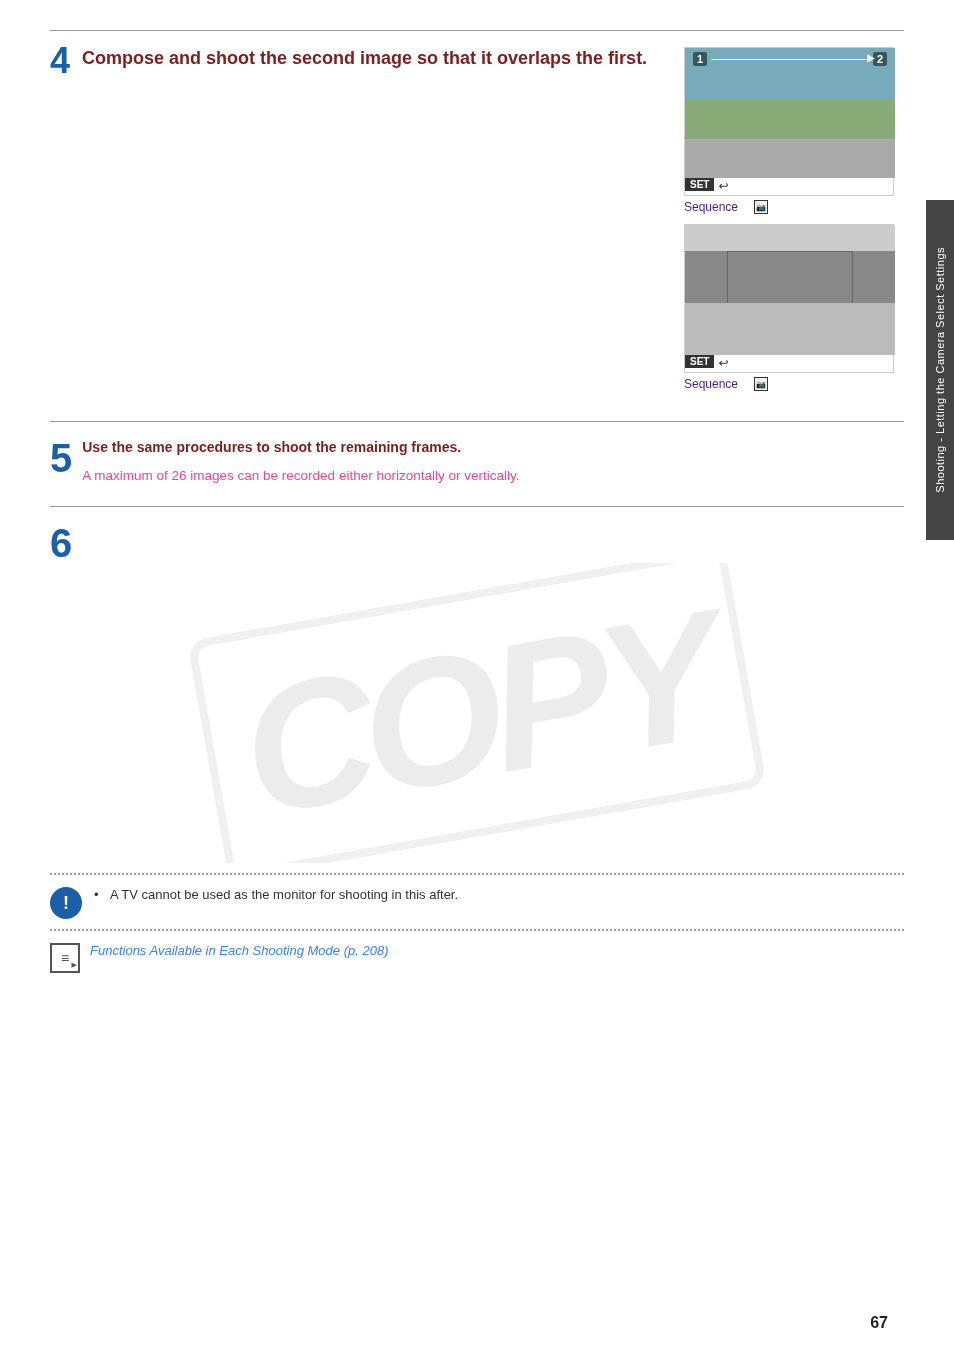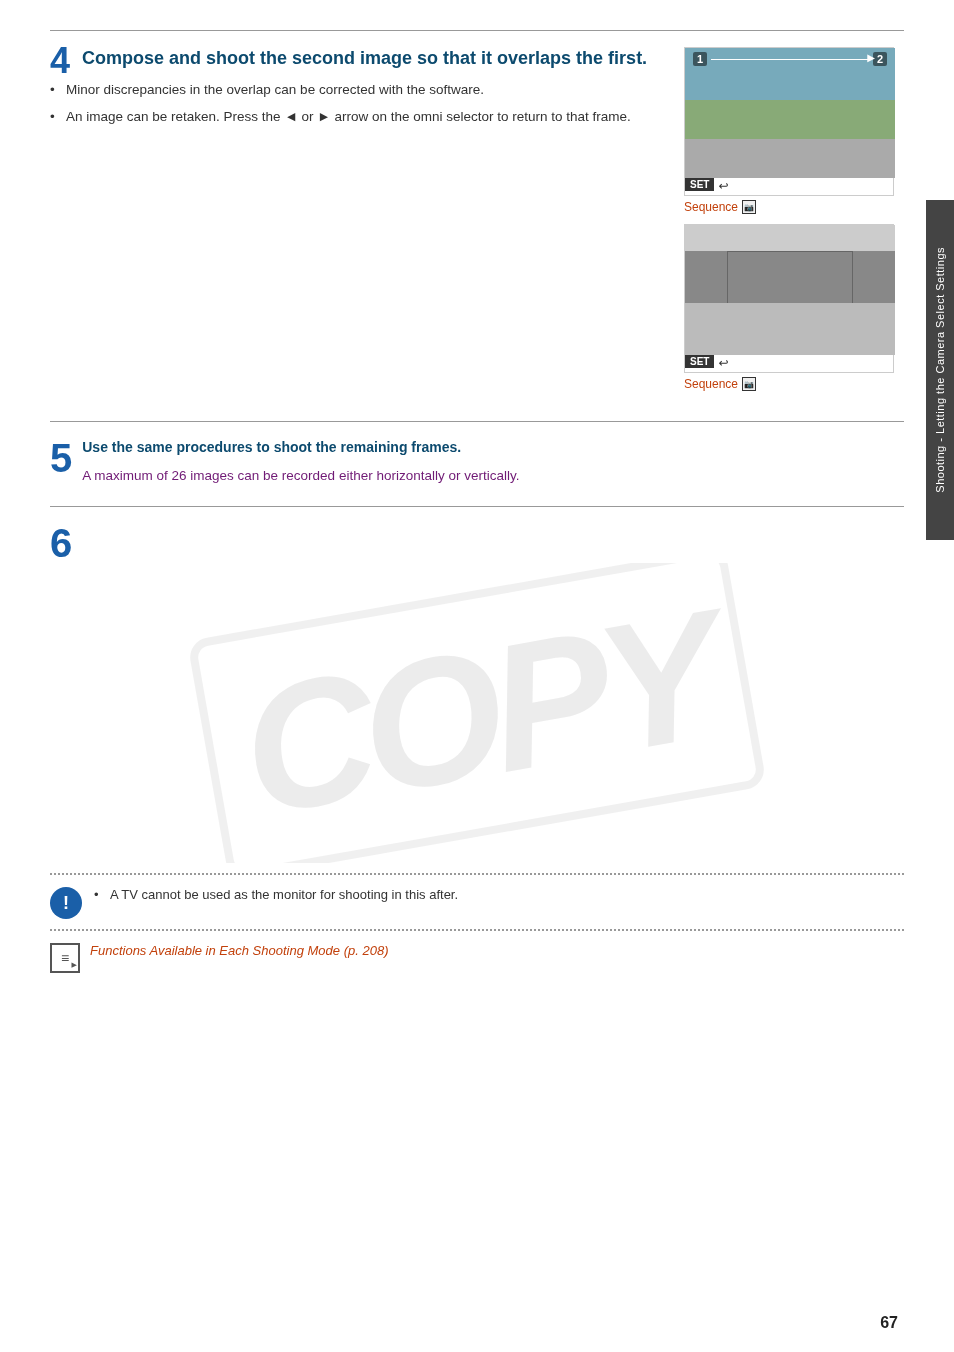--- a/index.html
+++ b/index.html
@@ -73,21 +73,21 @@
       color: #1a5fa8;
       float: left;
       margin-right: 12px;
       margin-top: -4px;
       line-height: 1;
     }
 
     .step-title {
       font-size: 18px;
       font-weight: bold;
-      color: #0c4a6e;
+      color: #7f1d1d;
       margin-bottom: 10px;
       line-height: 1.3;
       overflow: hidden;
     }
 
     .step-body {
       clear: both;
     }
 
     .bullet-list {
@@ -187,25 +187,25 @@
       margin-bottom: 2px;
     }
 
     .return-icon {
       font-size: 12px;
       color: #333;
     }
 
     .sequence-label {
       font-size: 12px;
-      color: #c2410c;
+      color: #4c1d95;
       margin-bottom: 10px;
       display: flex;
       align-items: center;
-      gap: 4px;
+      gap: 16px;
     }
 
     .seq-icon {
       display: inline-block;
       width: 14px;
       height: 14px;
       border: 1px solid #333;
       background: #f0f0f0;
       font-size: 8px;
       text-align: center;
@@ -219,21 +219,21 @@
       margin-bottom: 20px;
     }
 
     .step-section-wide .step-title {
       font-size: 14px;
       font-weight: bold;
     }
 
     .step-subtitle {
       font-size: 13.5px;
-      color: #701a75;
+      color: #ec4899;
       margin-top: 4px;
       line-height: 1.5;
     }
 
     
     .copy-watermark {
       position: relative;
       width: 100%;
       height: 300px;
       display: flex;
@@ -320,29 +320,29 @@
       content: "▶";
       font-size: 7px;
       color: #555;
       position: absolute;
       bottom: 2px;
       right: 1px;
     }
 
     .ref-text {
       font-size: 13px;
-      color: #c2410c;
+      color: #3b82f6;
       font-style: italic;
     }
 
     
     .page-number {
       position: absolute;
       bottom: 20px;
-      right: 56px;
+      right: 66px;
       font-size: 16px;
       font-weight: bold;
       color: #222;
     }
 
     
     .scene1 {
       width: 100%;
       height: 100%;
       background: linear-gradient(to bottom, #7ab 0%, #7ab 40%, #8a7 40%, #8a7 70%, #aaa 70%, #aaa 100%);
@@ -386,26 +386,20 @@
     <span class="sidebar-tab-text">Shooting - Letting the Camera Select Settings</span>
   </div>
 
   <div class="main-content">
 
     <div class="step-section">
       <div class="step-left">
         <div class="step-number">4</div>
         <div class="step-title">
           <span>Compose and shoot the second image so that it overlaps the first.</span>
-        </div>
-        <div class="step-body">
-          <ul class="bullet-list">
-            <li>Minor discrepancies in the overlap can be corrected with the software.</li>
-            <li>An image can be retaken. Press the <span>◄</span> <span>or</span> <span>►</span> <span>arrow</span> on the omni selector to return to that frame.</li>
-          </ul>
         </div>
       </div>
 
       <div class="step-right">
 
         <div class="sequence-image">
           <div class="seq-img-box">
             <div class="scene1">
 
               <div class="seq-numbers">

